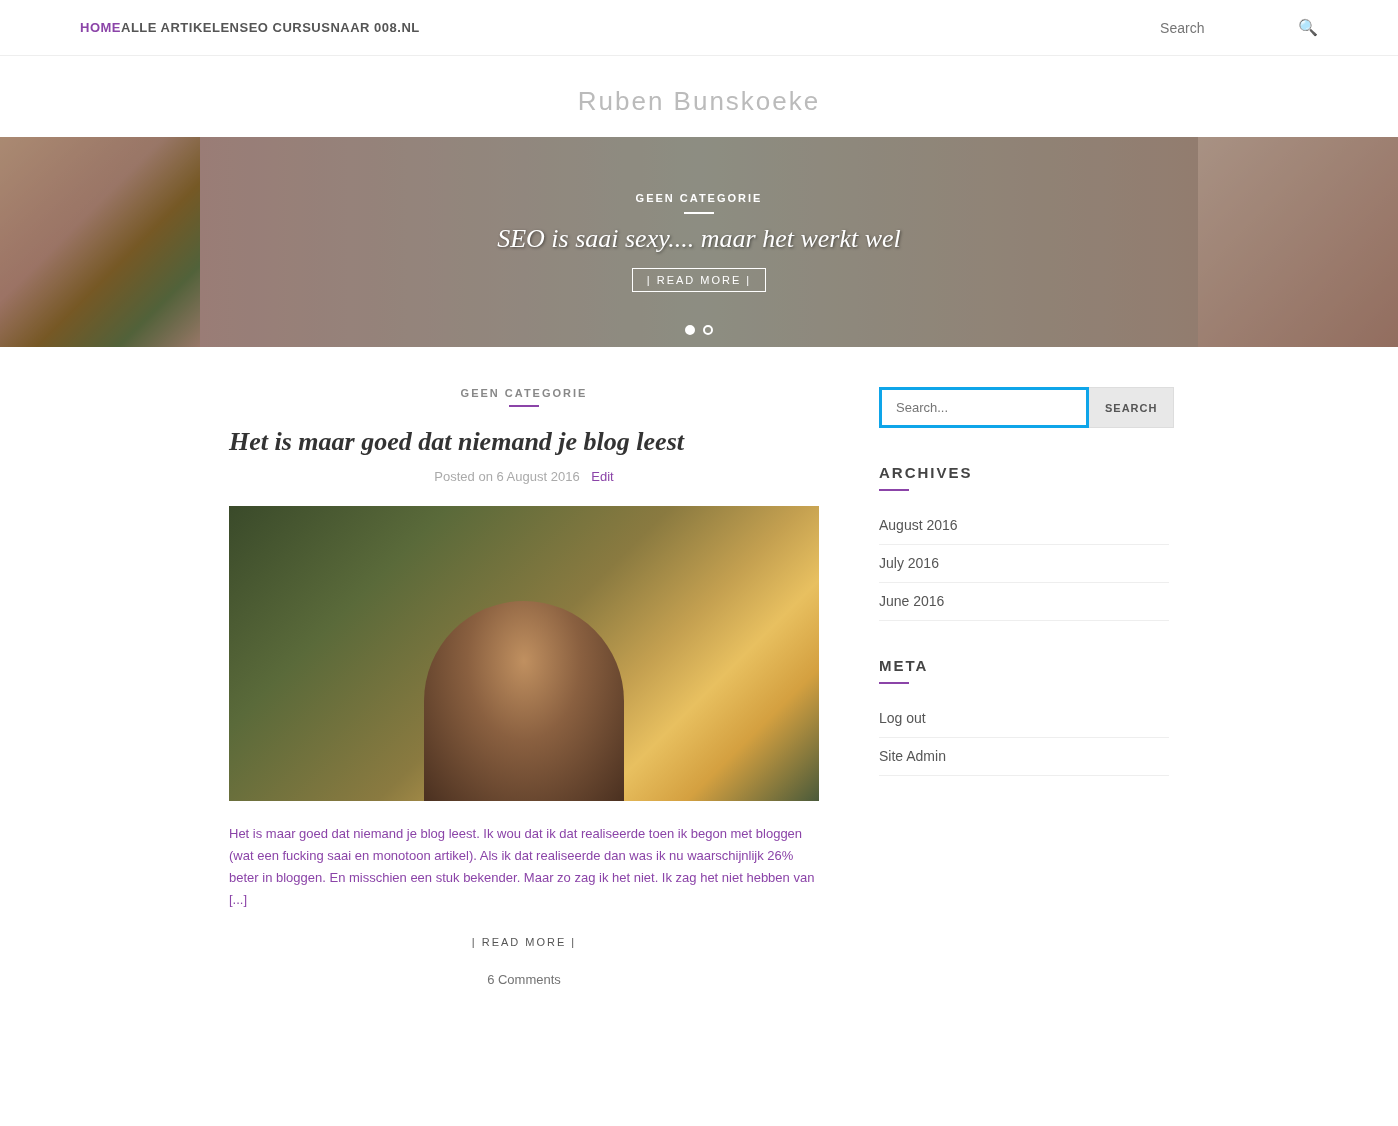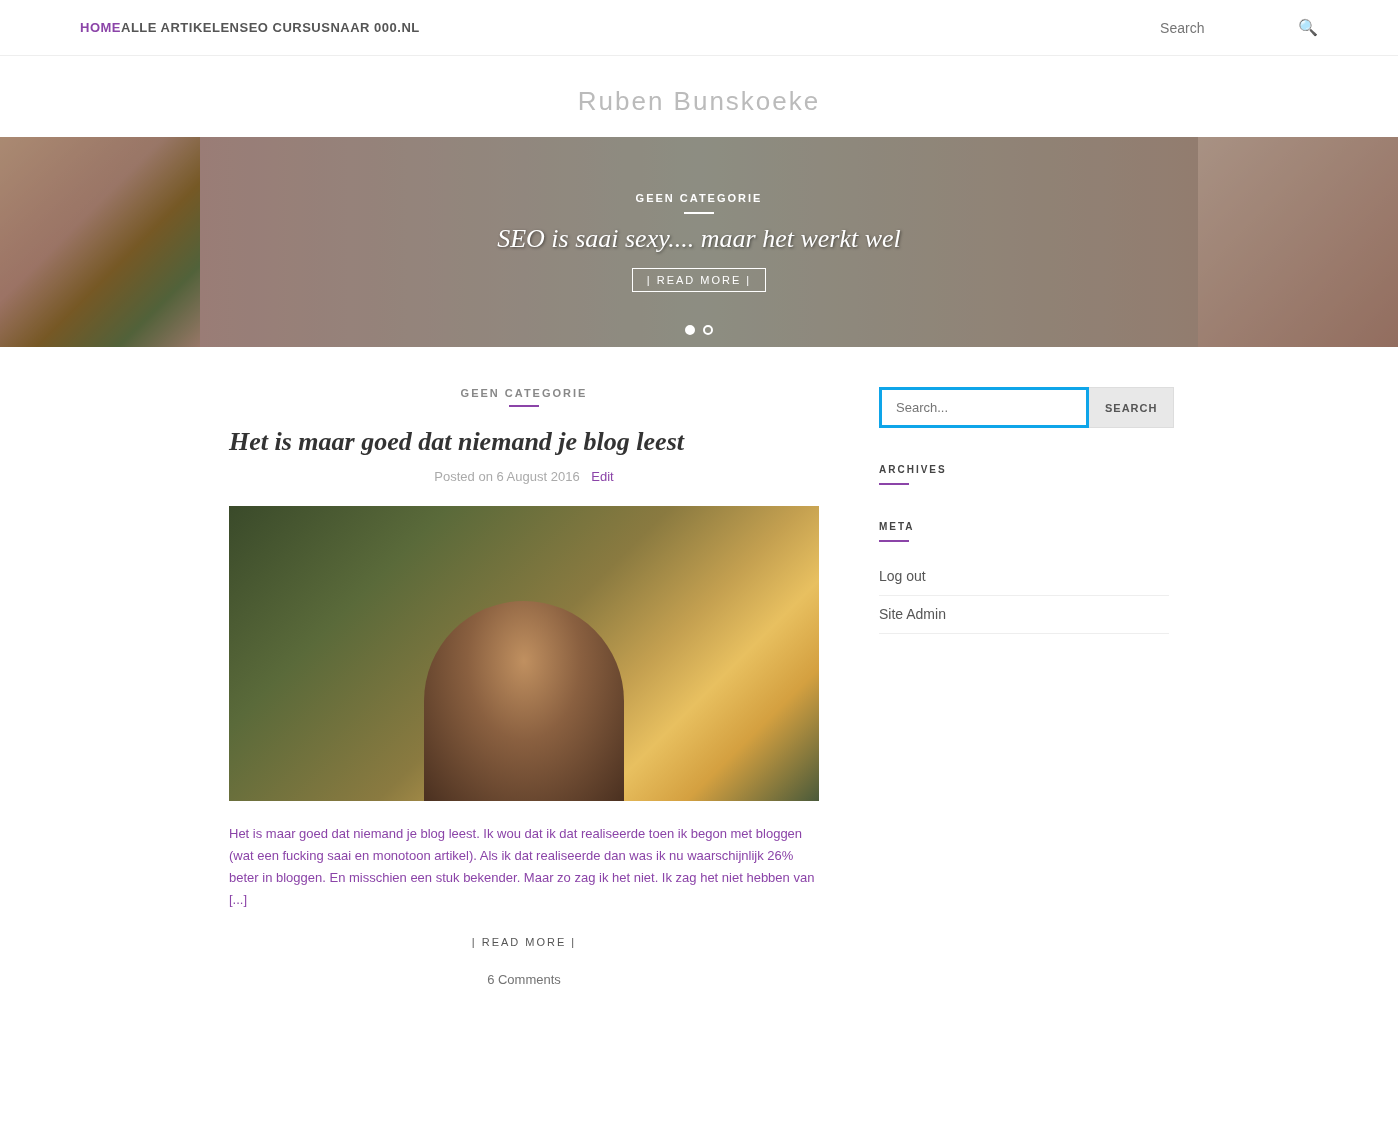--- a/index.html
+++ b/index.html
@@ -254,21 +254,21 @@
       font-family: Arial, sans-serif;
       font-size: 11px;
       font-weight: 700;
       letter-spacing: 1px;
       color: #555;
       cursor: pointer;
     }
     .sidebar-section { margin-bottom: 36px; }
     .sidebar-heading {
       font-family: Arial, sans-serif;
-      font-size: 10px;
+      font-size: 15px;
       font-weight: 700;
       letter-spacing: 2px;
       color: #444;
       margin-bottom: 8px;
     }
     .sidebar-heading-divider {
       width: 30px;
       height: 2px;
       background: #8b44a8;
       margin-bottom: 16px;
@@ -286,21 +286,21 @@
     }
   </style>
 </head>
 <body>
 
 <nav class="navbar">
   <div class="nav-links">
     <a class="nav-link active">HOME</a>
     <a class="nav-link">ALLE ARTIKELEN</a>
     <a class="nav-link">SEO CURSUS</a>
-    <a class="nav-link">NAAR 000.NL</a>
+    <a class="nav-link">NAAR 008.NL</a>
   </div>
   <div class="nav-search">
     <input type="text" placeholder="Search" style="">
     <span class="search-icon-nav">🔍</span>
   </div>
 </nav>
 
 <div class="site-title">Ruben Bunskoeke</div>
 
 <div class="hero">
@@ -346,20 +346,25 @@
   <aside class="sidebar">
 
     <div class="sidebar-search">
       <input type="text" placeholder="Search..." style="">
       <button>SEARCH</button>
     </div>
 
     <div class="sidebar-section">
       <div class="sidebar-heading">ARCHIVES</div>
       <div class="sidebar-heading-divider"></div>
+      <ul class="sidebar-list">
+        <li><a>August 2016</a></li>
+        <li><a>July 2016</a></li>
+        <li><a>June 2016</a></li>
+      </ul>
     </div>
 
     <div class="sidebar-section">
       <div class="sidebar-heading">META</div>
       <div class="sidebar-heading-divider"></div>
       <ul class="sidebar-list">
         <li><a>Log out</a></li>
         <li><a>Site Admin</a></li>
       </ul>
     </div>

